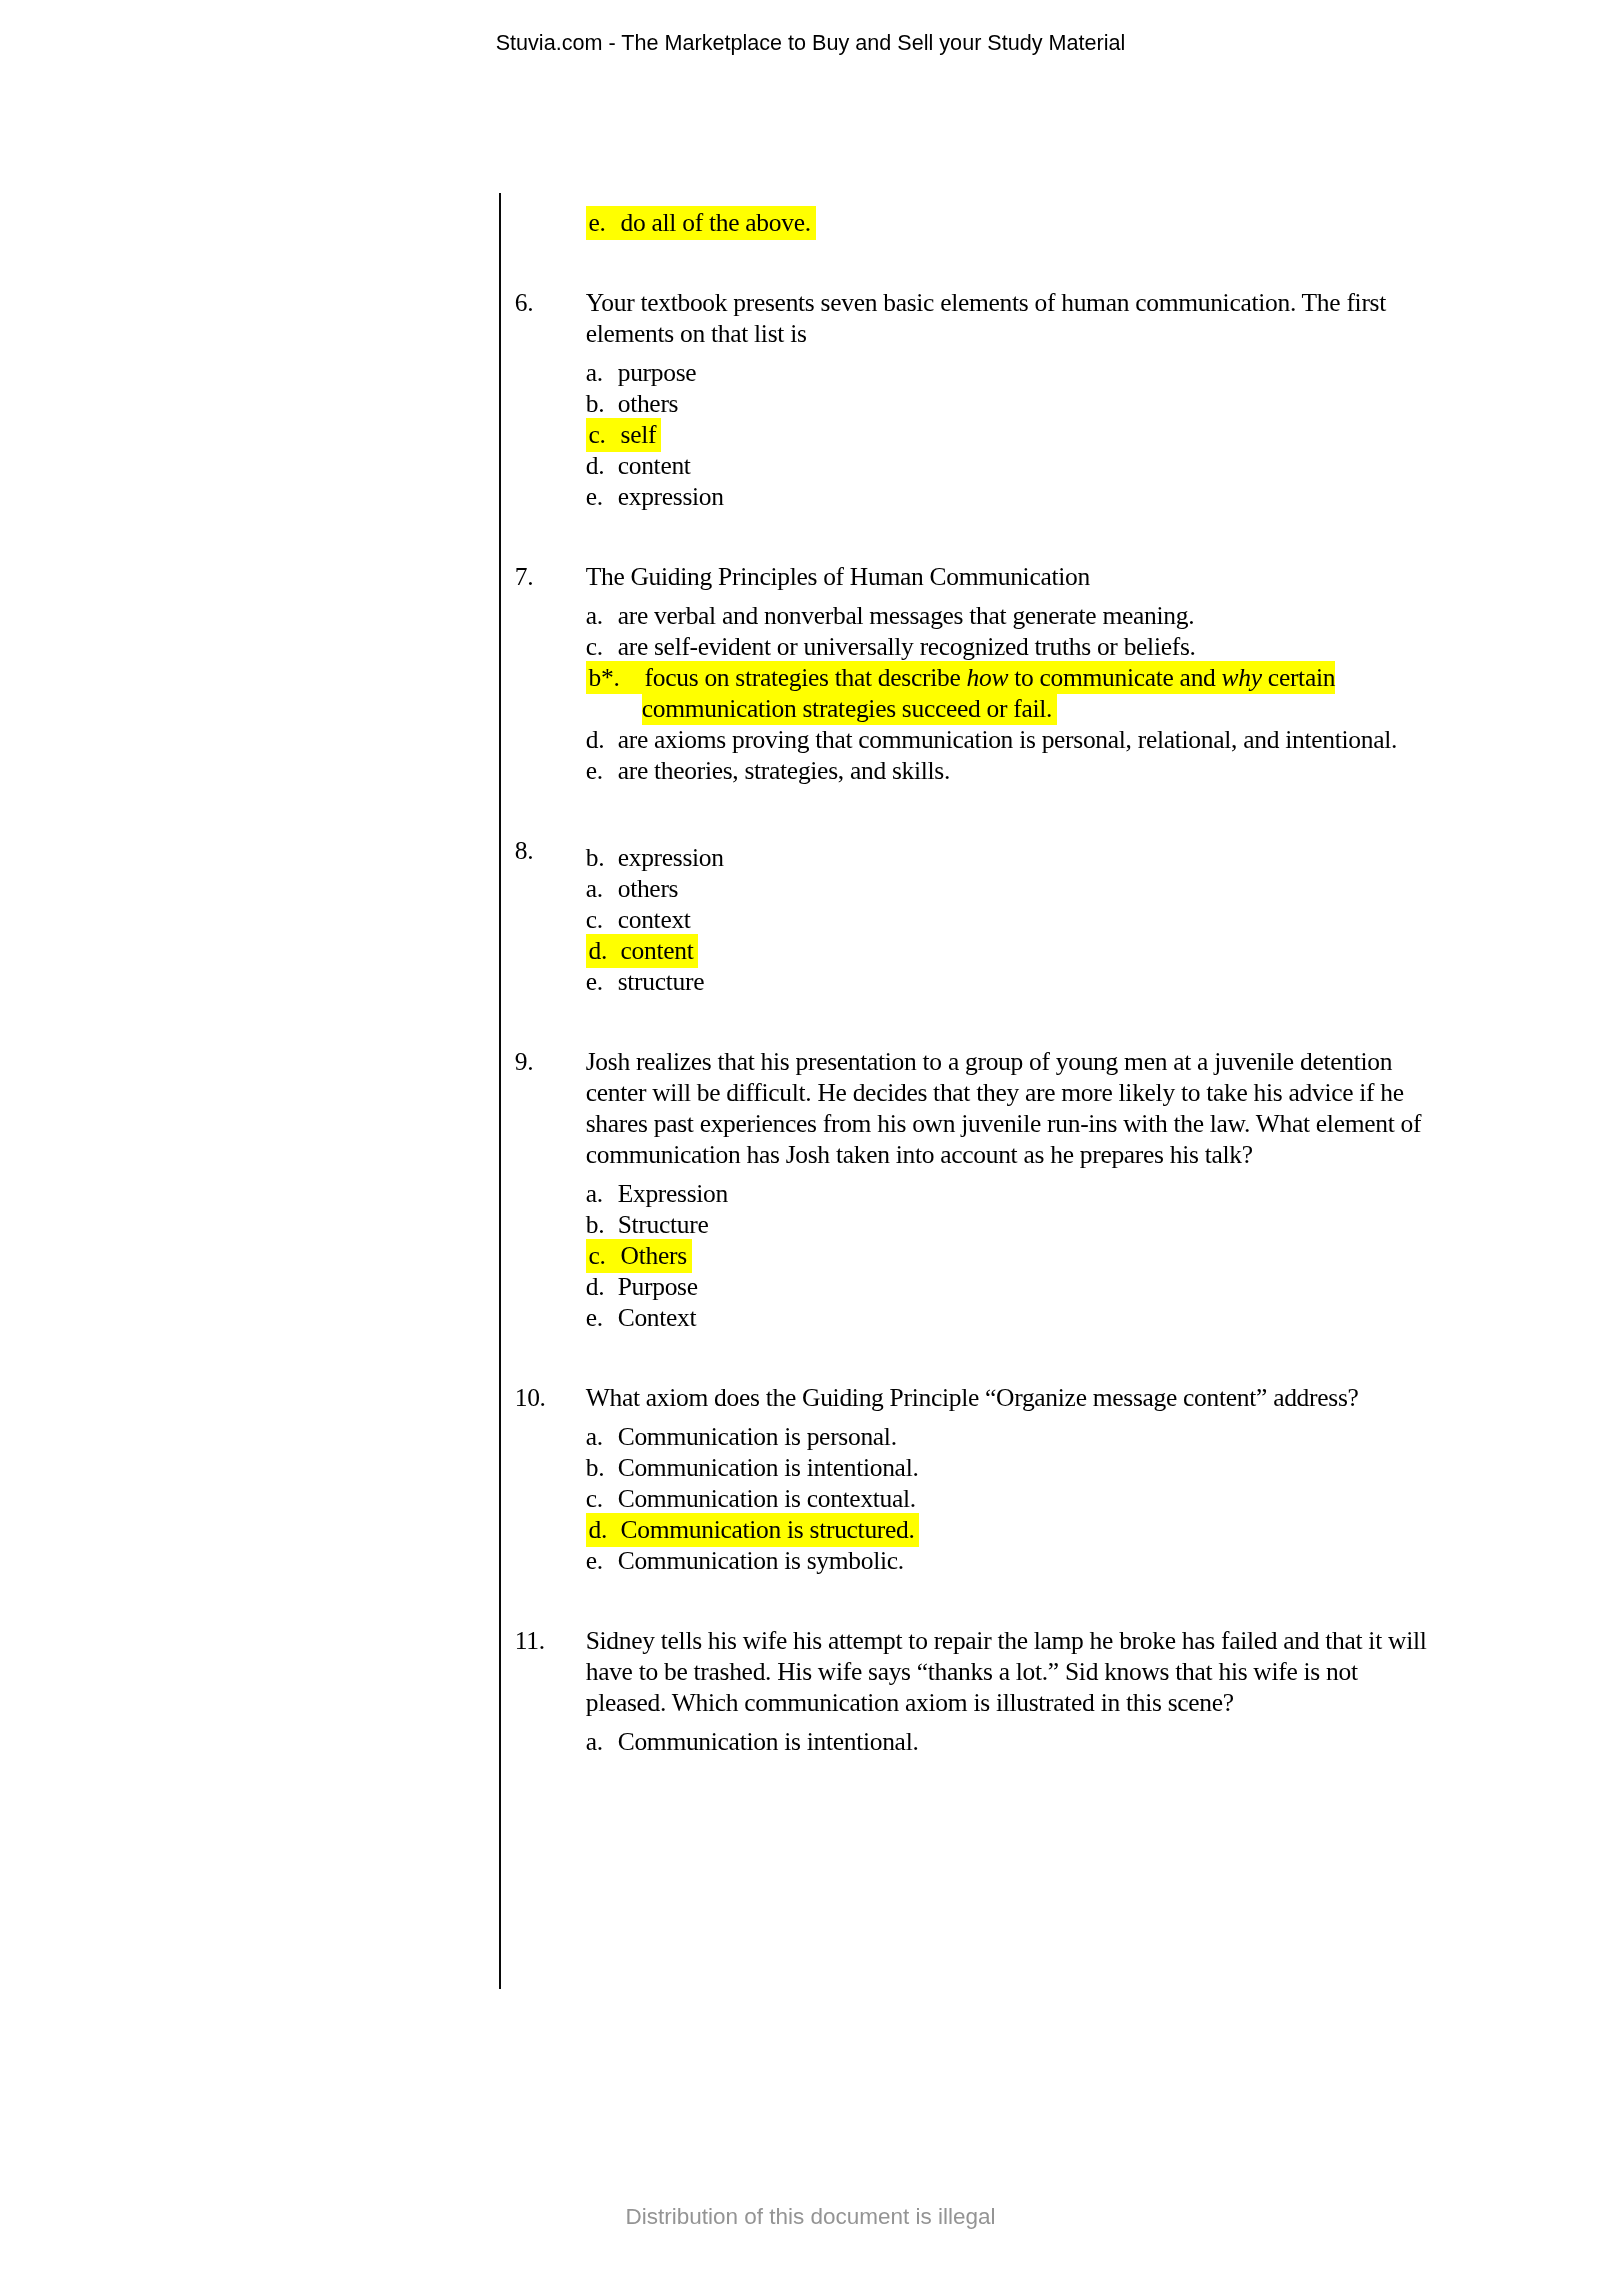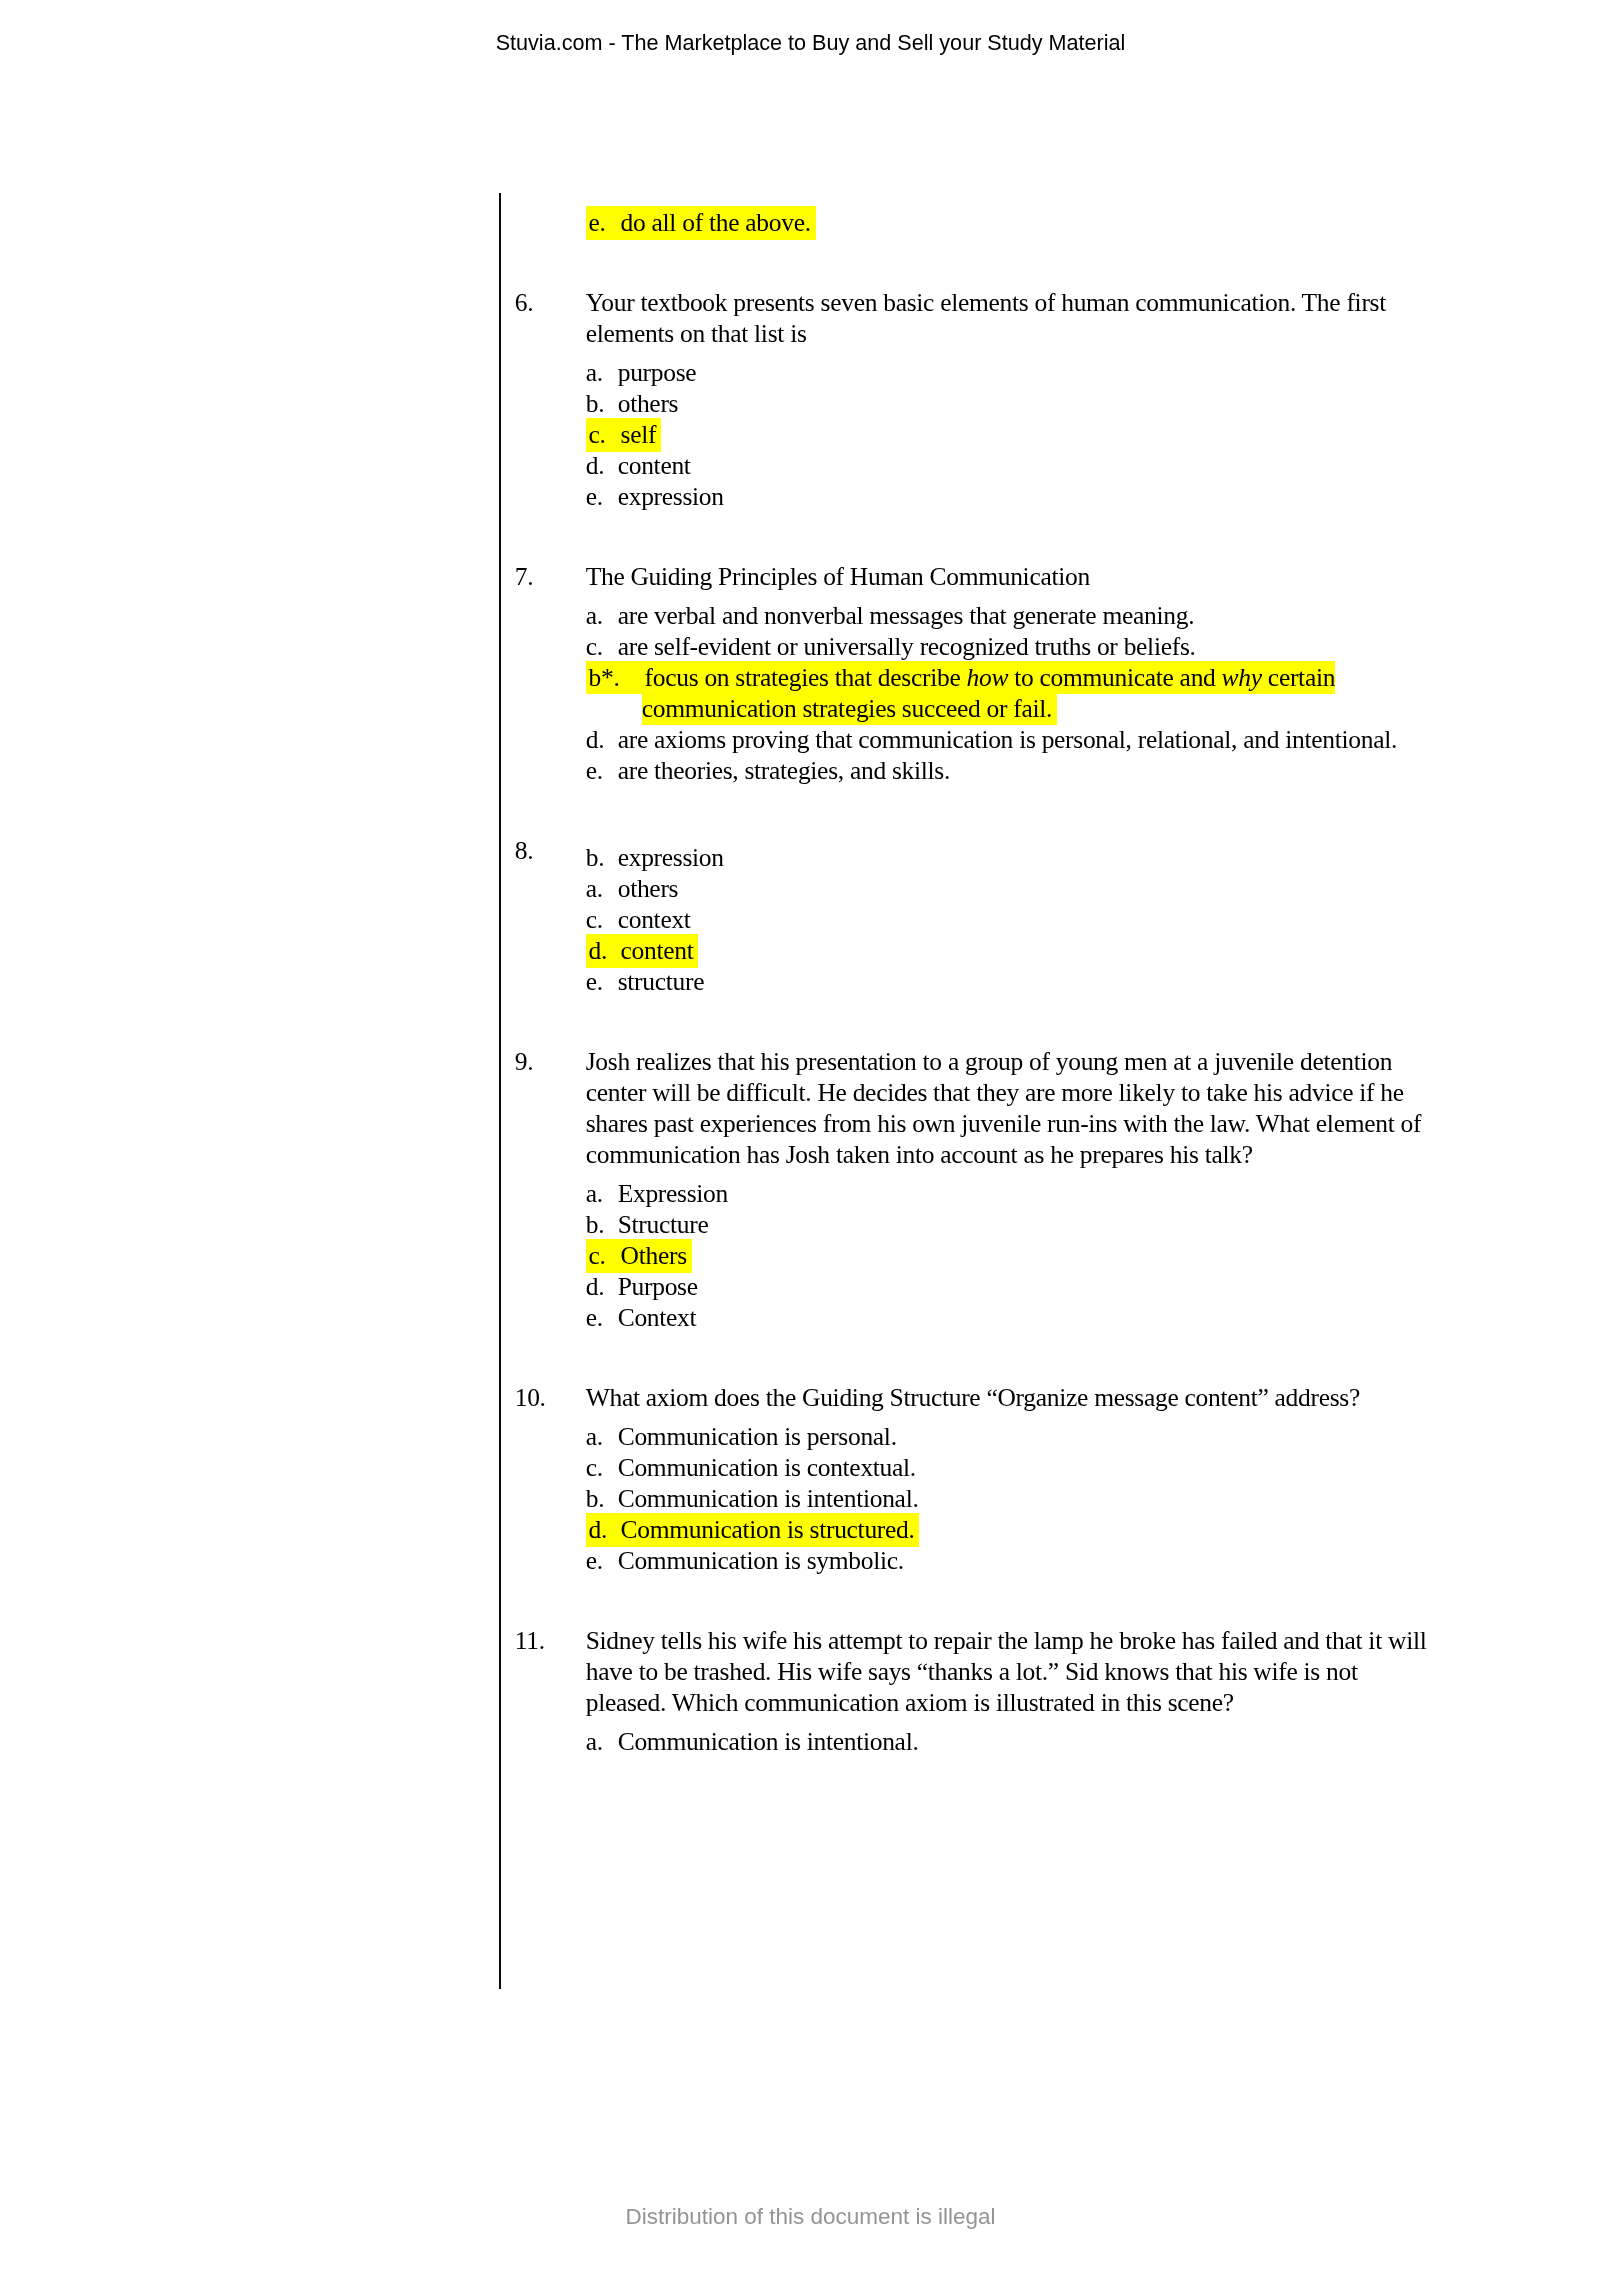--- a/index.html
+++ b/index.html
@@ -128,25 +128,25 @@
           <div class="option"><span class="opt hl"><span class="letter">c.</span><span>Others</span></span></div>
           <div class="option"><span class="opt"><span class="letter">d.</span><span>Purpose</span></span></div>
           <div class="option"><span class="opt"><span class="letter">e.</span><span>Context</span></span></div>
         </div>
       </div>
     </section>
 
     <section class="question">
       <div class="q-num">10.</div>
       <div class="q-body">
-        <div class="q-text narrow">What axiom does the Guiding Structure “Organize message content” address?</div>
+        <div class="q-text narrow">What axiom does the Guiding Principle “Organize message content” address?</div>
         <div class="options">
           <div class="option"><span class="opt"><span class="letter">a.</span><span>Communication is personal.</span></span></div>
+          <div class="option"><span class="opt"><span class="letter">b.</span><span>Communication is intentional.</span></span></div>
           <div class="option"><span class="opt"><span class="letter">c.</span><span>Communication is contextual.</span></span></div>
-          <div class="option"><span class="opt"><span class="letter">b.</span><span>Communication is intentional.</span></span></div>
           <div class="option"><span class="opt hl"><span class="letter">d.</span><span>Communication is structured.</span></span></div>
           <div class="option"><span class="opt"><span class="letter">e.</span><span>Communication is symbolic.</span></span></div>
         </div>
       </div>
     </section>
 
     <section class="question">
       <div class="q-num">11.</div>
       <div class="q-body">
         <div class="q-text">Sidney tells his wife his attempt to repair the lamp he broke has failed and that it will have to be trashed. His wife says “thanks a lot.” Sid knows that his wife is not pleased. Which communication axiom is illustrated in this scene?</div>

